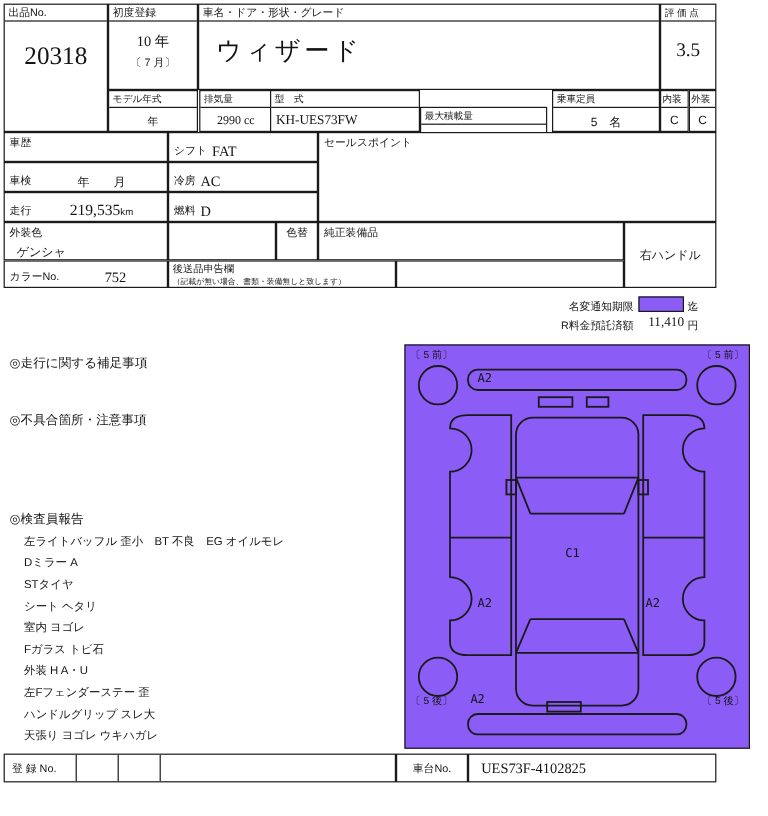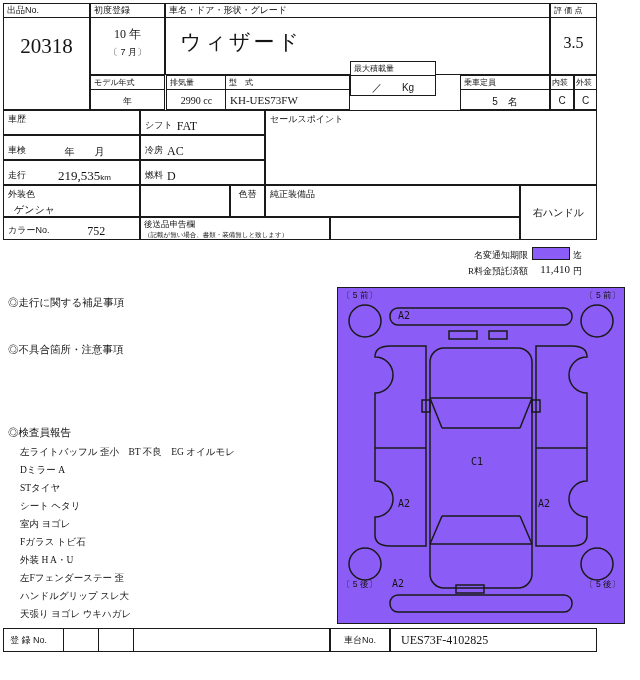--- a/index.html
+++ b/index.html
@@ -1,21 +1,21 @@
 <!DOCTYPE html>
 <html><head>
 <meta charset="utf-8">
 <style>
   * { margin:0; padding:0; box-sizing:border-box; }
   html,body { background:#ffffff; }
   body { font-family:"Liberation Sans","DejaVu Sans",sans-serif; color:#141414; }
   .sheet { position:relative; width:640px; height:680px; background:#fff; overflow:hidden; }
   .cell { position:absolute; border:1px solid #1a1a1a; background:#fff; }
   .box  { position:absolute; border:1px solid #1a1a1a; background:#8b5cf6; }
-  .abs  { position:absolute;font-family:Liberation Serif, serif; }
+  .abs  { position:absolute; }
   .hd { font-size:9px; line-height:13px; height:14px; border-bottom:1px solid #1a1a1a; padding:0 3px; white-space:nowrap; overflow:hidden; }
   .hd.c { text-align:left; }
   .hd.s { font-size:8px; }
   .val { text-align:center; padding-top:5px; font-size:10px; white-space:nowrap; }
   .mono { font-family:Liberation Serif, serif; }
   .lbl { font-size:9px; padding:2px 4px; white-space:nowrap; }
   .flexrow { display:flex; align-items:flex-end; }
   .title { font-size:10.5px; white-space:nowrap; }
   .insp-item { font-size:9.5px; line-height:18px; white-space:nowrap; }
   .mark { position:absolute; font-size:10px; font-family:"DejaVu Sans Mono","Liberation Mono",monospace; }
@@ -56,21 +56,21 @@
   <div class="cell" style="left:166px;top:75px;width:61px;height:35px">
     <div class="hd c s">排気量</div>
     <div class="val mono" style="font-size:10px">2990 cc</div>
   </div>
 
   <div class="cell" style="left:225px;top:75px;width:125px;height:35px">
     <div class="hd c s">型　式</div>
     <div class="mono" style="font-size:11px;padding:4px 0 0 4px;white-space:nowrap">KH-UES73FW</div>
   </div>
 
-  <div class="cell" style="left:350px;top:61px;width:86px;height:35px">
+  <div class="cell" style="left:350px;top:89px;width:106px;height:35px">
     <div class="hd c s">最大積載量</div>
     <div class="val" style="font-size:10px">／　　Kg</div>
   </div>
 
   <div class="cell" style="left:460px;top:75px;width:90px;height:35px">
     <div class="hd c s">乗車定員</div>
     <div class="val" style="font-size:10px">5　名</div>
   </div>
 
   <div class="cell" style="left:550px;top:75px;width:24px;height:35px">

